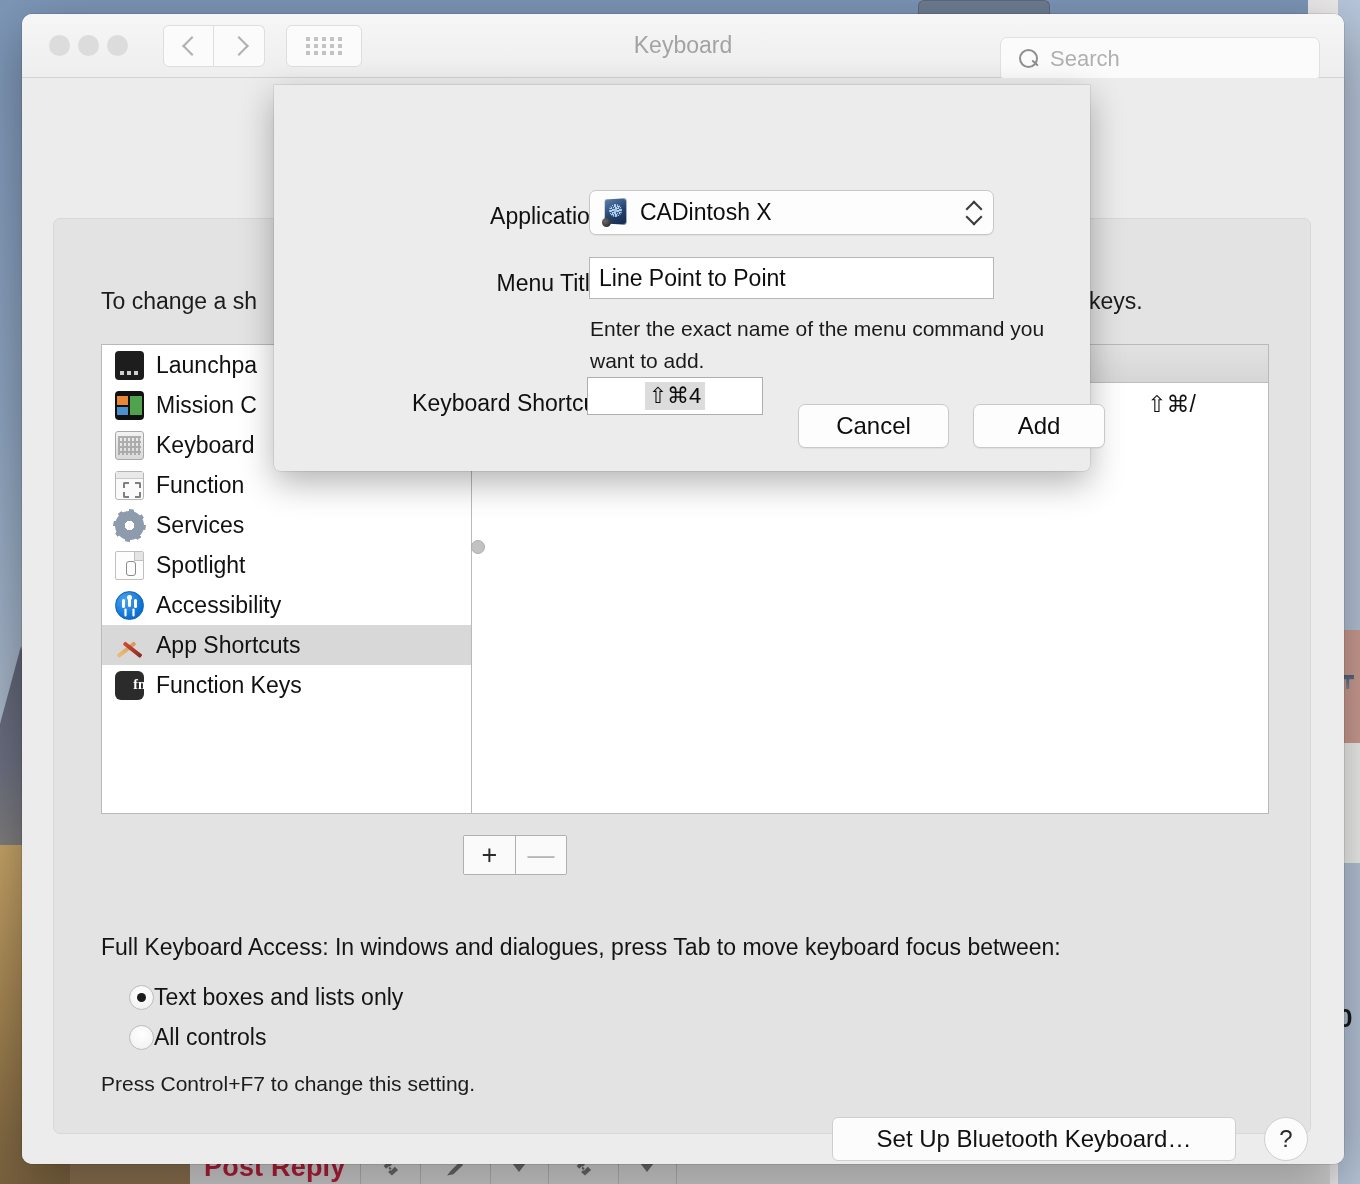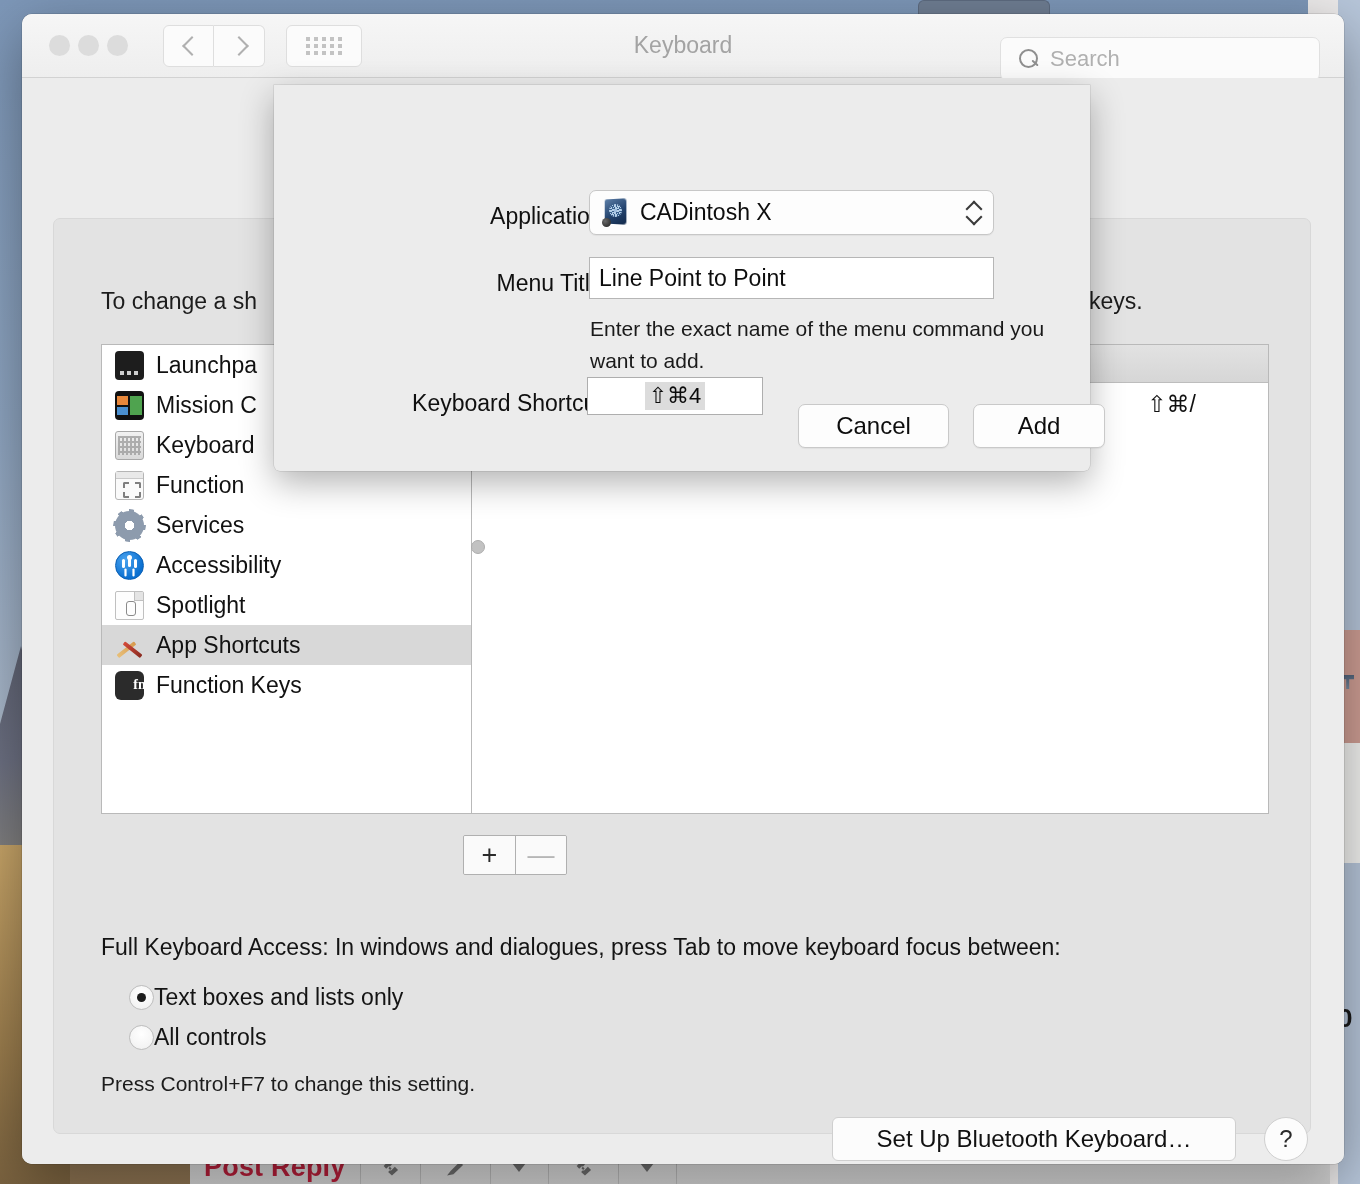--- a/index.html
+++ b/index.html
@@ -498,26 +498,26 @@
           </div>
           <div class="cat-item">
             <span class="cat-icon ic-screenshot"></span>
             <span>Function</span>
           </div>
           <div class="cat-item">
             <span class="cat-icon ic-services"></span>
             <span>Services</span>
           </div>
           <div class="cat-item">
+            <span class="cat-icon ic-spotlight"></span>
+            <span>Spotlight</span>
+          </div>
+          <div class="cat-item">
             <span class="cat-icon ic-accessibility"></span>
             <span>Accessibility</span>
-          </div>
-          <div class="cat-item">
-            <span class="cat-icon ic-spotlight"></span>
-            <span>Spotlight</span>
           </div>
           <div class="cat-item selected">
             <span class="cat-icon ic-appshortcuts"></span>
             <span>App Shortcuts</span>
           </div>
           <div class="cat-item">
             <span class="cat-icon ic-fn">fn</span>
             <span>Function Keys</span>
           </div>
         </div>

